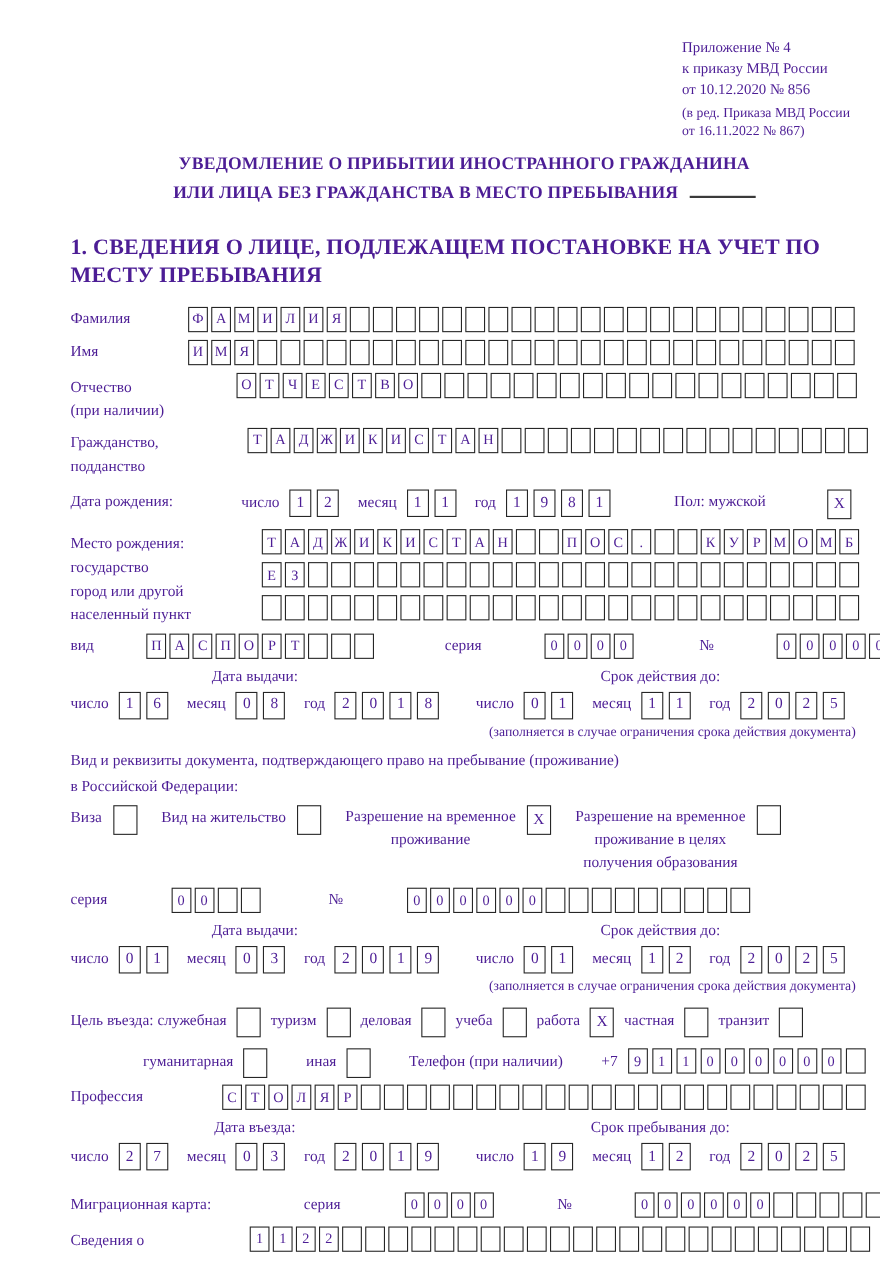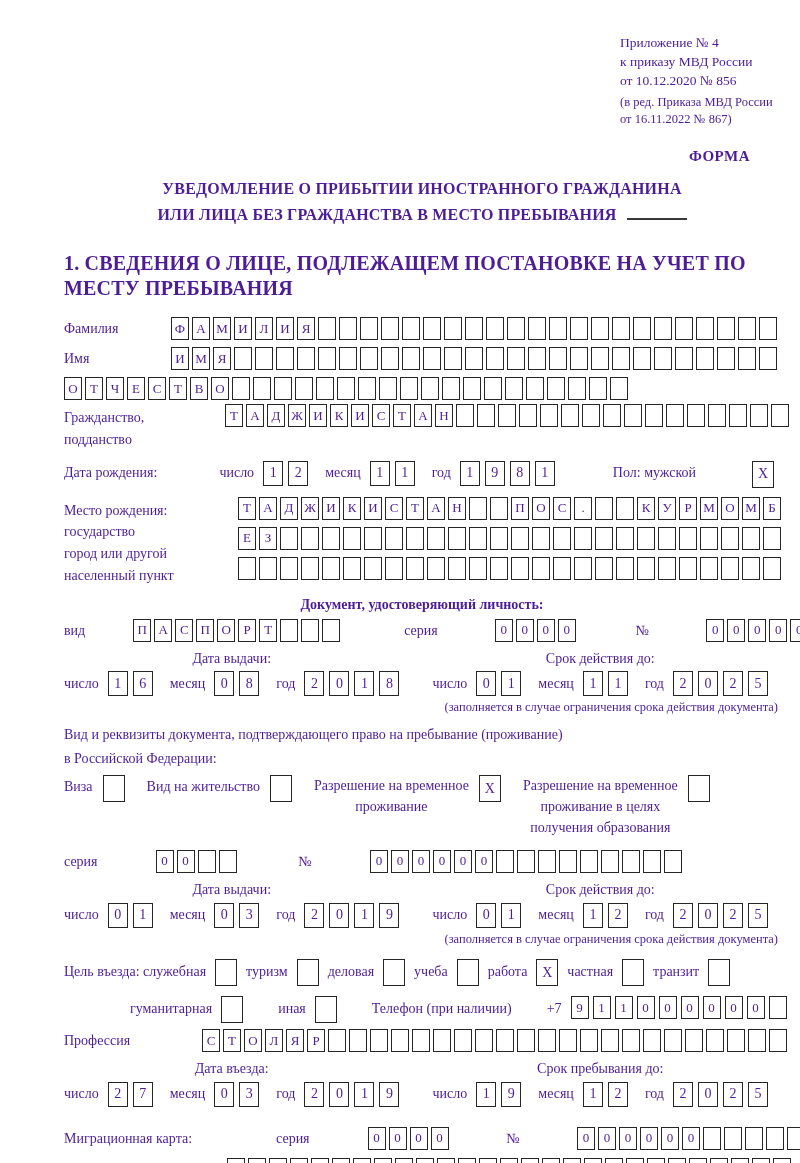--- a/index.html
+++ b/index.html
@@ -68,21 +68,20 @@
 <div class="page">
 
   <div class="appendix">
     <div>Приложение № 4</div>
     <div>к приказу МВД России</div>
     <div>от 10.12.2020 № 856</div>
     <div class="small" style="margin-top:3px;">(в ред. Приказа МВД России</div>
     <div class="small">от 16.11.2022 № 867)</div>
   </div>
 
-  <div class="forma">ФОРМА</div>
 
   <div class="title">
     <div>УВЕДОМЛЕНИЕ О ПРИБЫТИИ ИНОСТРАННОГО ГРАЖДАНИНА</div>
     <div><span>ИЛИ ЛИЦА БЕЗ ГРАЖДАНСТВА В МЕСТО ПРЕБЫВАНИЯ</span><span class="blank-line"></span></div>
   </div>
 
   <div class="sec-heading">1. СВЕДЕНИЯ О ЛИЦЕ, ПОДЛЕЖАЩЕМ ПОСТАНОВКЕ НА УЧЕТ ПО МЕСТУ ПРЕБЫВАНИЯ</div>
 
   <div class="frow" style="margin-top:16px;">
     <div class="lbl" style="width:59px;">Фамилия</div>
@@ -148,20 +147,24 @@
         <span class="cell"></span>
         <span class="cell"></span>
         <span class="cell"></span>
         <span class="cell"></span>
         <span class="cell"></span>
         <span class="cell"></span>
       </div>
   </div>
 
   <div class="frow">
+    <div class="lbl lbl2" style="width:103px;">
+      <div>Отчество</div>
+      <div>(при наличии)</div>
+    </div>
     <div class="cells">
         <span class="cell">О</span>
         <span class="cell">Т</span>
         <span class="cell">Ч</span>
         <span class="cell">Е</span>
         <span class="cell">С</span>
         <span class="cell">Т</span>
         <span class="cell">В</span>
         <span class="cell">О</span>
         <span class="cell"></span>
@@ -331,21 +334,20 @@
           <span class="cell"></span>
           <span class="cell"></span>
           <span class="cell"></span>
           <span class="cell"></span>
           <span class="cell"></span>
           <span class="cell"></span>
         </div>
     </div>
   </div>
 
-  <div class="doc-heading">Документ, удостоверяющий личность:</div>
 
   <div class="frow" style="margin-top:5px;">
     <span class="lbl-inline" style="width:49px;">вид</span>
     <div class="cells">
         <span class="cell">П</span>
         <span class="cell">А</span>
         <span class="cell">С</span>
         <span class="cell">П</span>
         <span class="cell">О</span>
         <span class="cell">Р</span>

